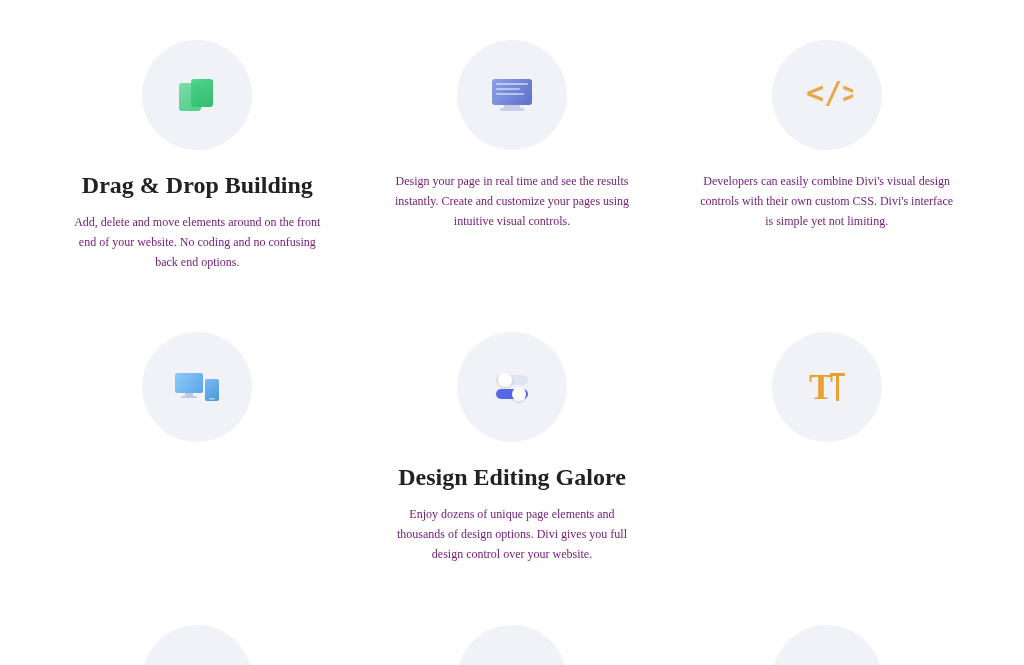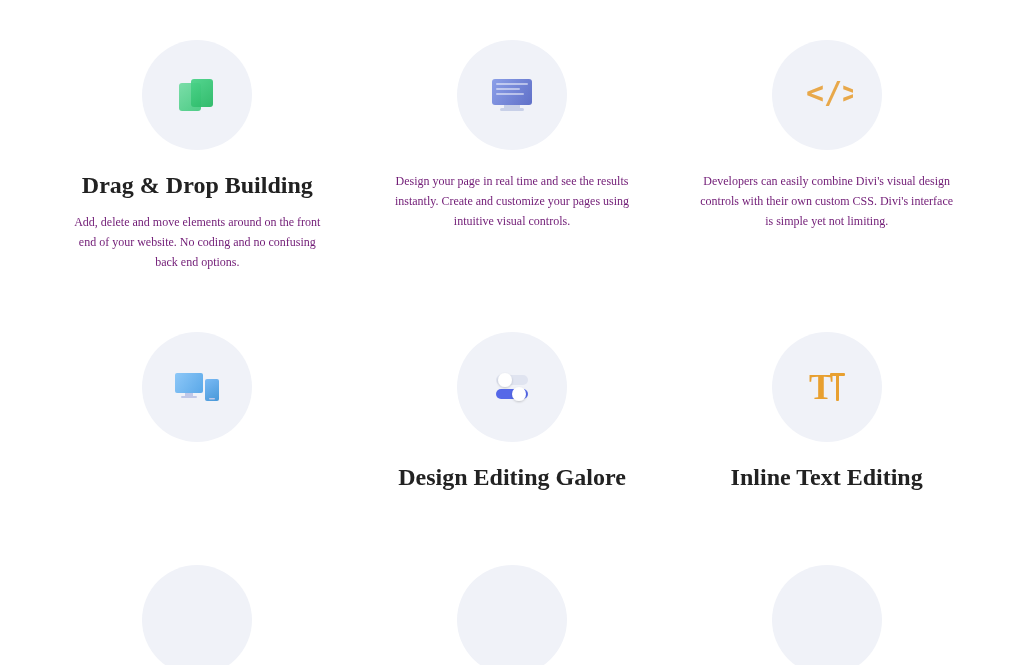--- a/index.html
+++ b/index.html
@@ -156,33 +156,33 @@
           <filter id="shadow1" x="-2" y="-2" width="18" height="18">
             <feDropShadow dx="0" dy="1" stdDeviation="1" flood-color="rgba(0,0,0,0.2)"></feDropShadow>
           </filter>
           <filter id="shadow2" x="-2" y="-2" width="18" height="18">
             <feDropShadow dx="0" dy="1" stdDeviation="1" flood-color="rgba(0,0,0,0.2)"></feDropShadow>
           </filter>
         </defs>
       </svg>
     </div>
     <h3 class="feature-title">Design Editing Galore</h3>
+    <p class="feature-desc">Enjoy dozens of unique page elements and thousands of design options. Divi gives you full design control over your website.</p>
   </div>
 
   <div class="feature-card">
     <div class="icon-circle">
       <svg class="icon-svg" viewBox="0 0 52 52" fill="none" xmlns="http://www.w3.org/2000/svg">
 
         <text x="8" y="38" font-size="36" font-weight="bold" fill="#E8A030" font-family="serif">T</text>
 
         <rect x="35" y="12" width="3" height="28" rx="1" fill="#E8A030"></rect>
         <rect x="29" y="12" width="15" height="3" rx="1" fill="#E8A030"></rect>
       </svg>
     </div>
-    <h3 class="feature-title">Inline Text Editing</h3>
   </div>
 
   <div class="feature-card">
     <div class="icon-circle">
       
     </div>
 
   </div>
 
   <div class="feature-card">

